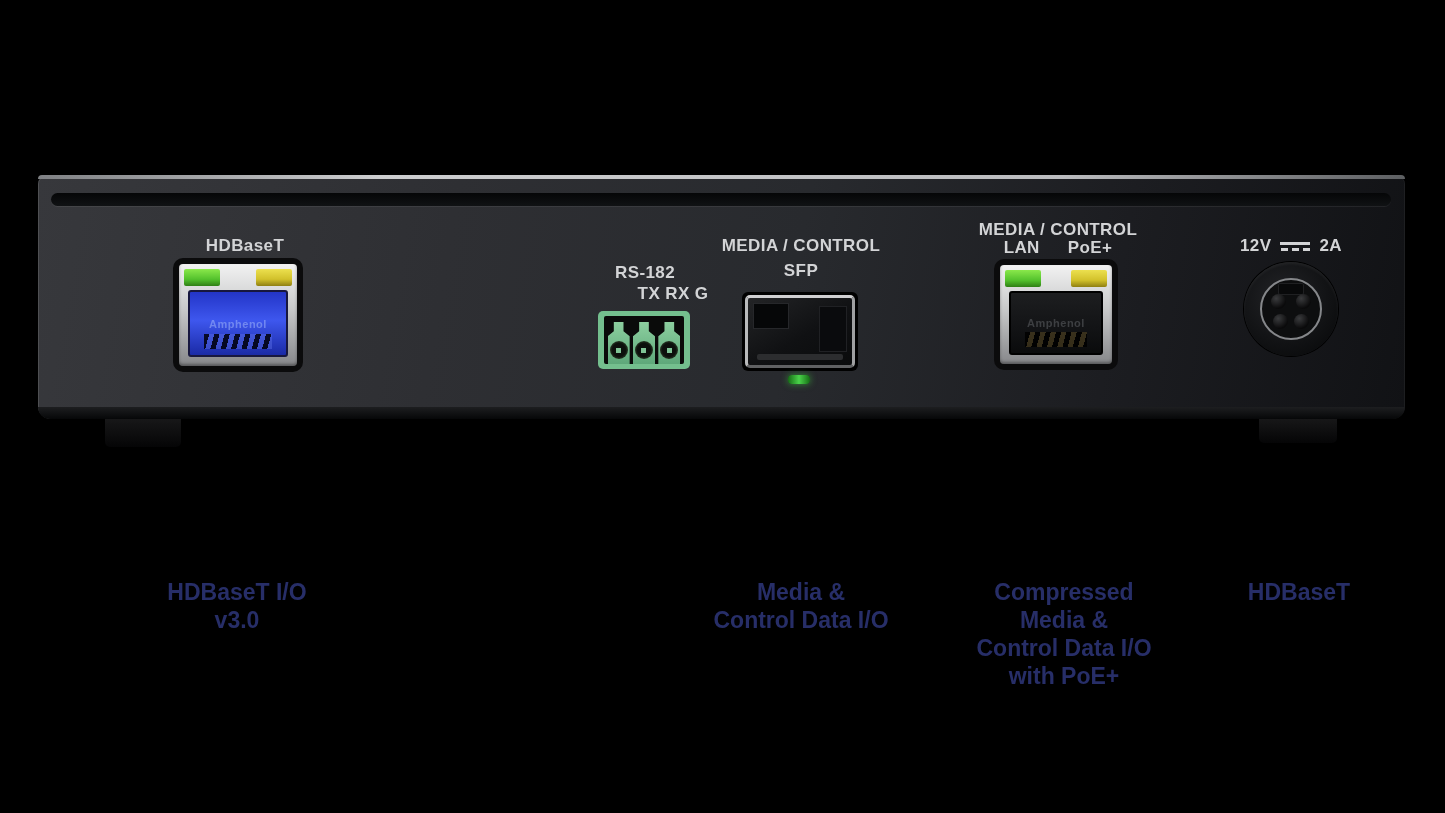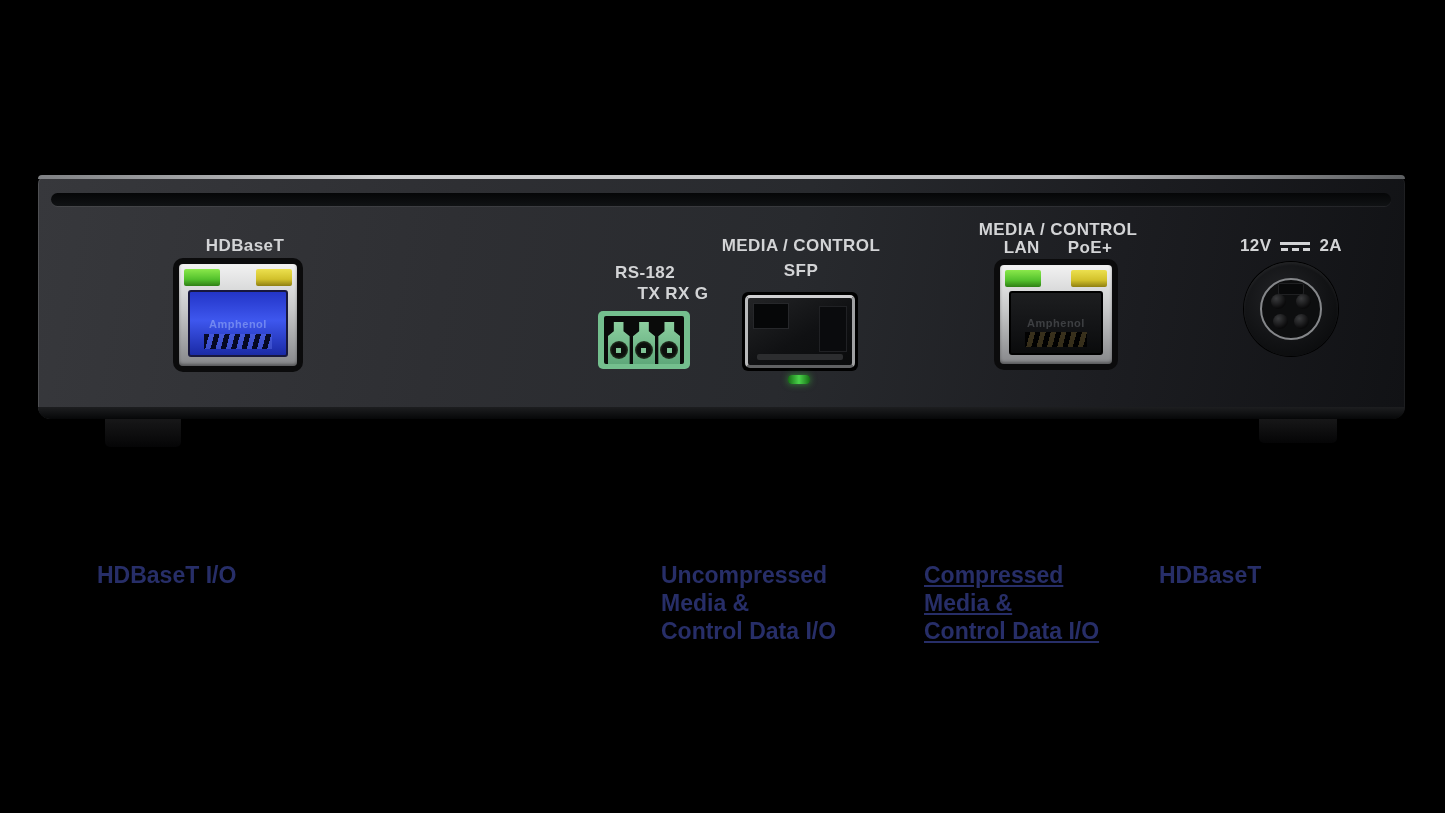--- a/index.html
+++ b/index.html
@@ -99,25 +99,25 @@
   .pin-bl{left:11px;bottom:9px;} .pin-br{right:11px;bottom:9px;}
 
   
   .arrow{position:absolute;color:var(--arrow-blue,#a9cbe9);}
   .arrow svg{display:block;}
   .a-hd-down{left:203px;top:449px;} .a-hd-up{left:239px;top:447px;}
   .a-sfp-down{left:766px;top:449px;} .a-sfp-up{left:803px;top:447px;}
   .a-lan-down{left:1026px;top:449px;} .a-lan-up{left:1063px;top:447px;}
   .a-pwr-up{left:1282px;top:448px;}
 
-  .caption{position:absolute;top:561px;width:280px;text-align:left;
+  .caption{position:absolute;top:578px;width:280px;text-align:center;
     color:var(--caption-navy,#272e68);font-weight:bold;font-size:23px;line-height:28px;}
   .caption-hdbaset{left:97px;}
   .caption-sfp{left:661px;}
-  .caption-lan{left:924px;text-decoration:underline;}
+  .caption-lan{left:924px;}
   .caption-power{left:1159px;}
 </style>
 </head>
 <body>
 
 <div class="stage">
 
   <div class="foot foot-left"></div>
   <div class="foot foot-right"></div>
 
@@ -248,28 +248,29 @@
   </span>
   <span class="arrow a-pwr-up">
     <svg width="34" height="107" viewBox="0 0 34 107">
         <polygon points="17,0 33,39 1,39"></polygon>
         <rect x="10" y="35" width="14" height="72"></rect>
       </svg>
   </span>
 
   <div class="caption caption-hdbaset">
     <div>HDBaseT I/O</div>
+    <div>v3.0</div>
   </div>
   <div class="caption caption-sfp">
-    <div>Uncompressed</div>
     <div>Media &amp;</div>
     <div>Control Data I/O</div>
   </div>
   <div class="caption caption-lan">
     <div>Compressed</div>
     <div>Media &amp;</div>
     <div>Control Data I/O</div>
+    <div>with PoE+</div>
   </div>
   <div class="caption caption-power">
     <div>HDBaseT</div>
   </div>
 
 </div>
 
 </body></html>

